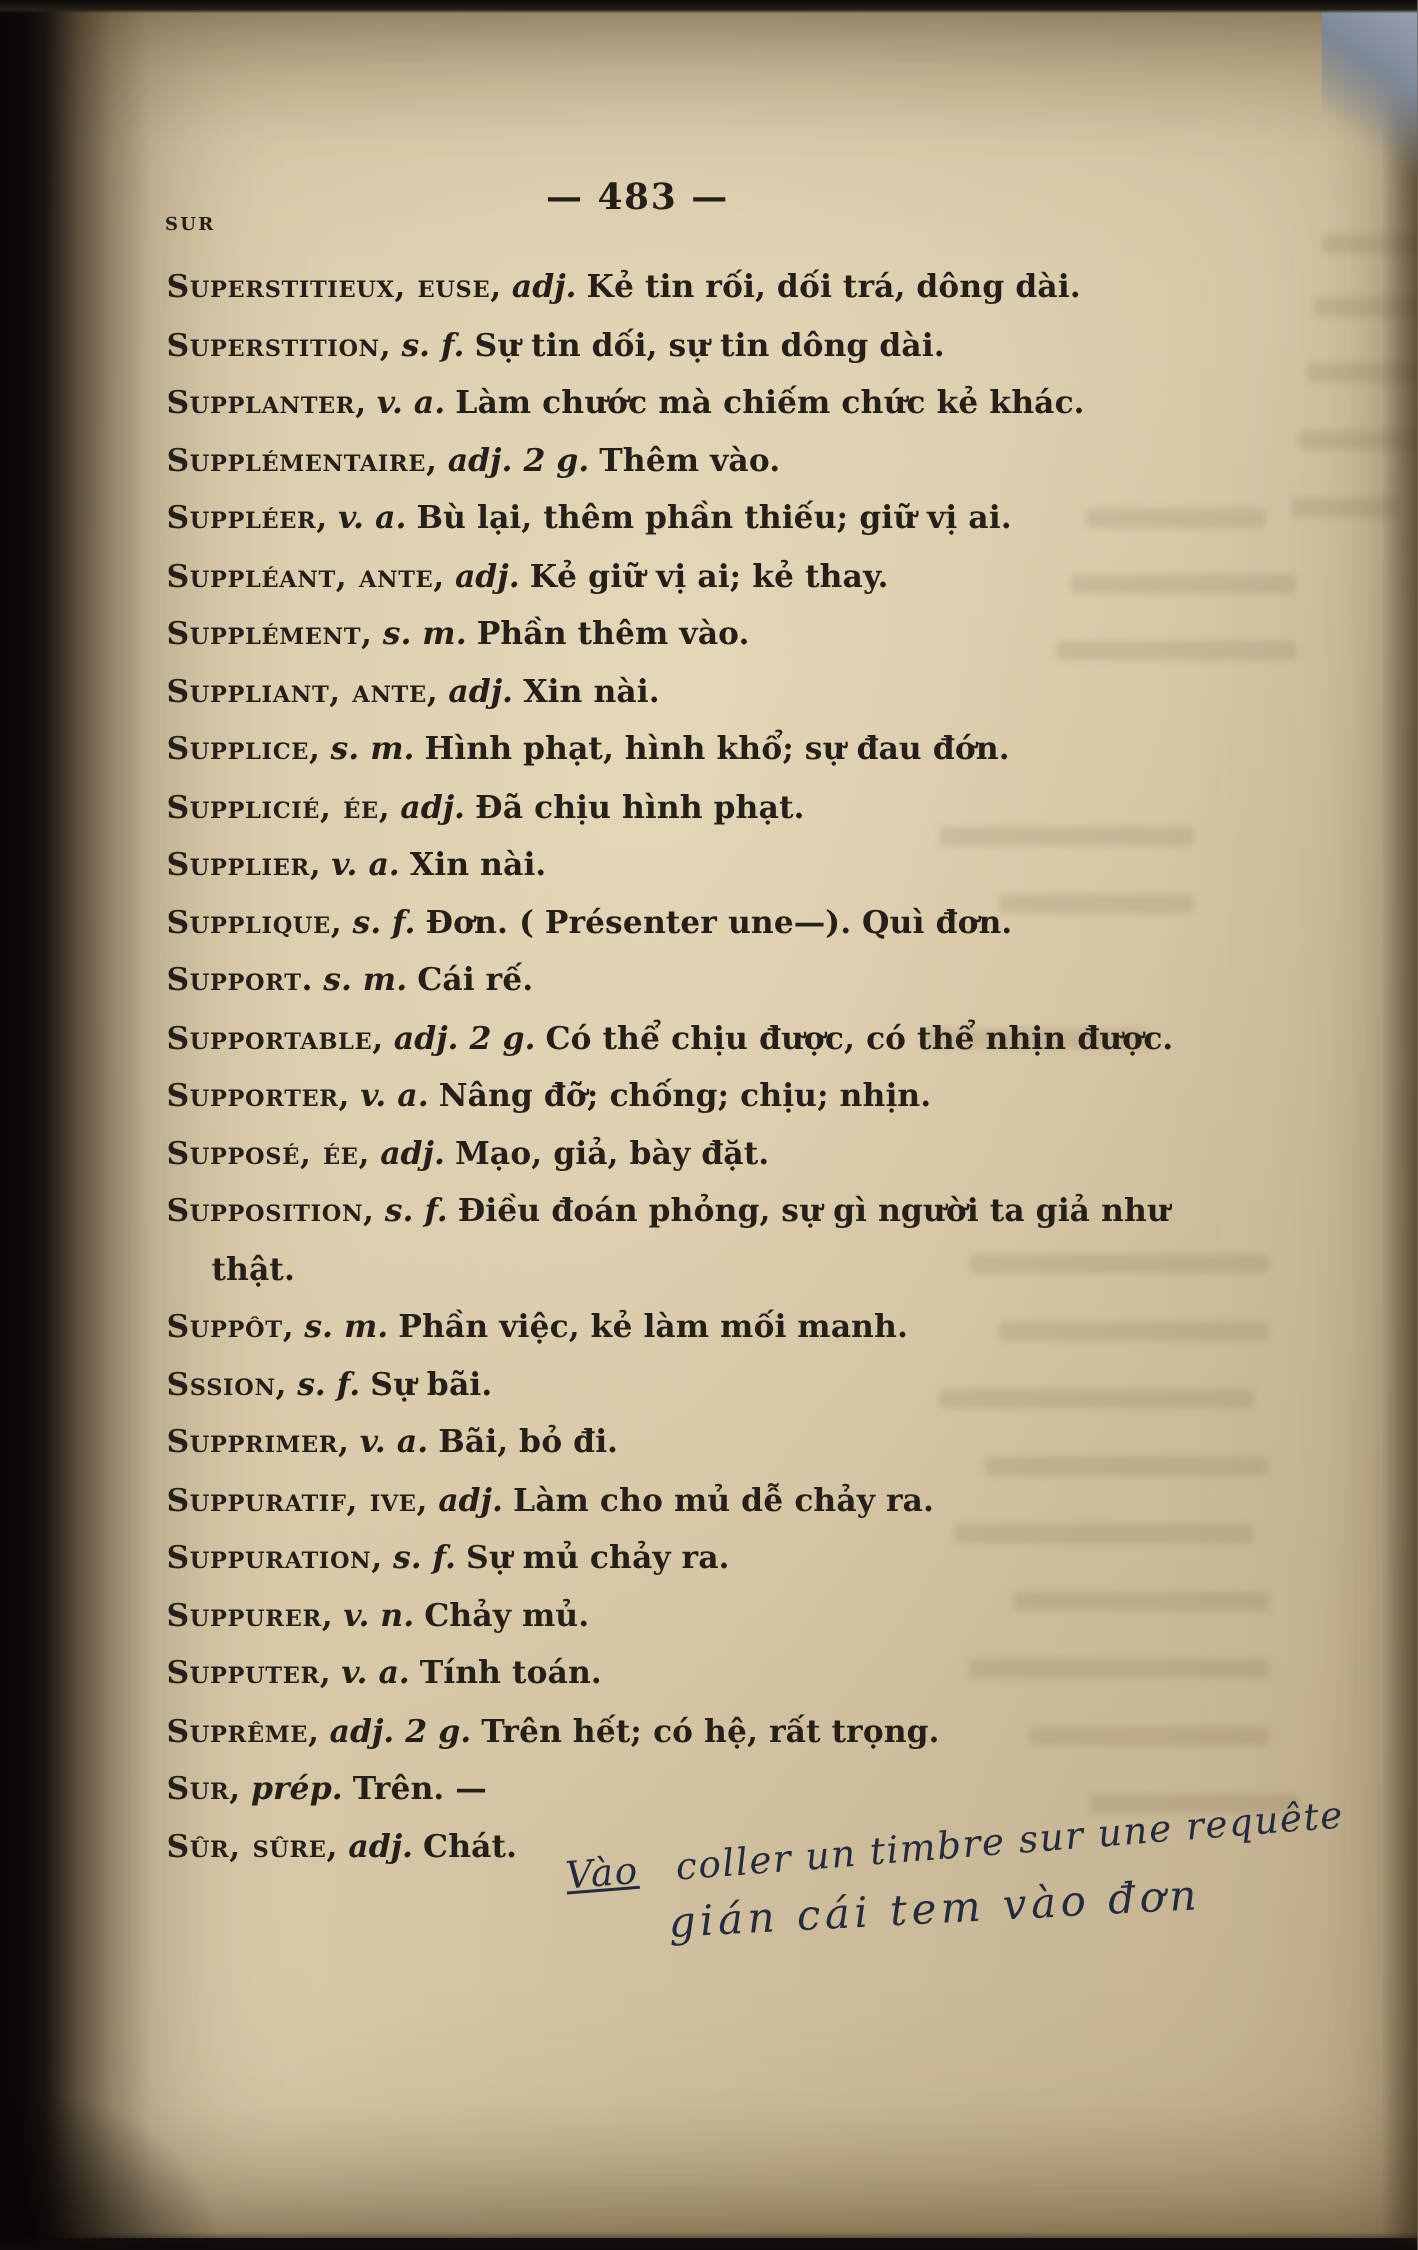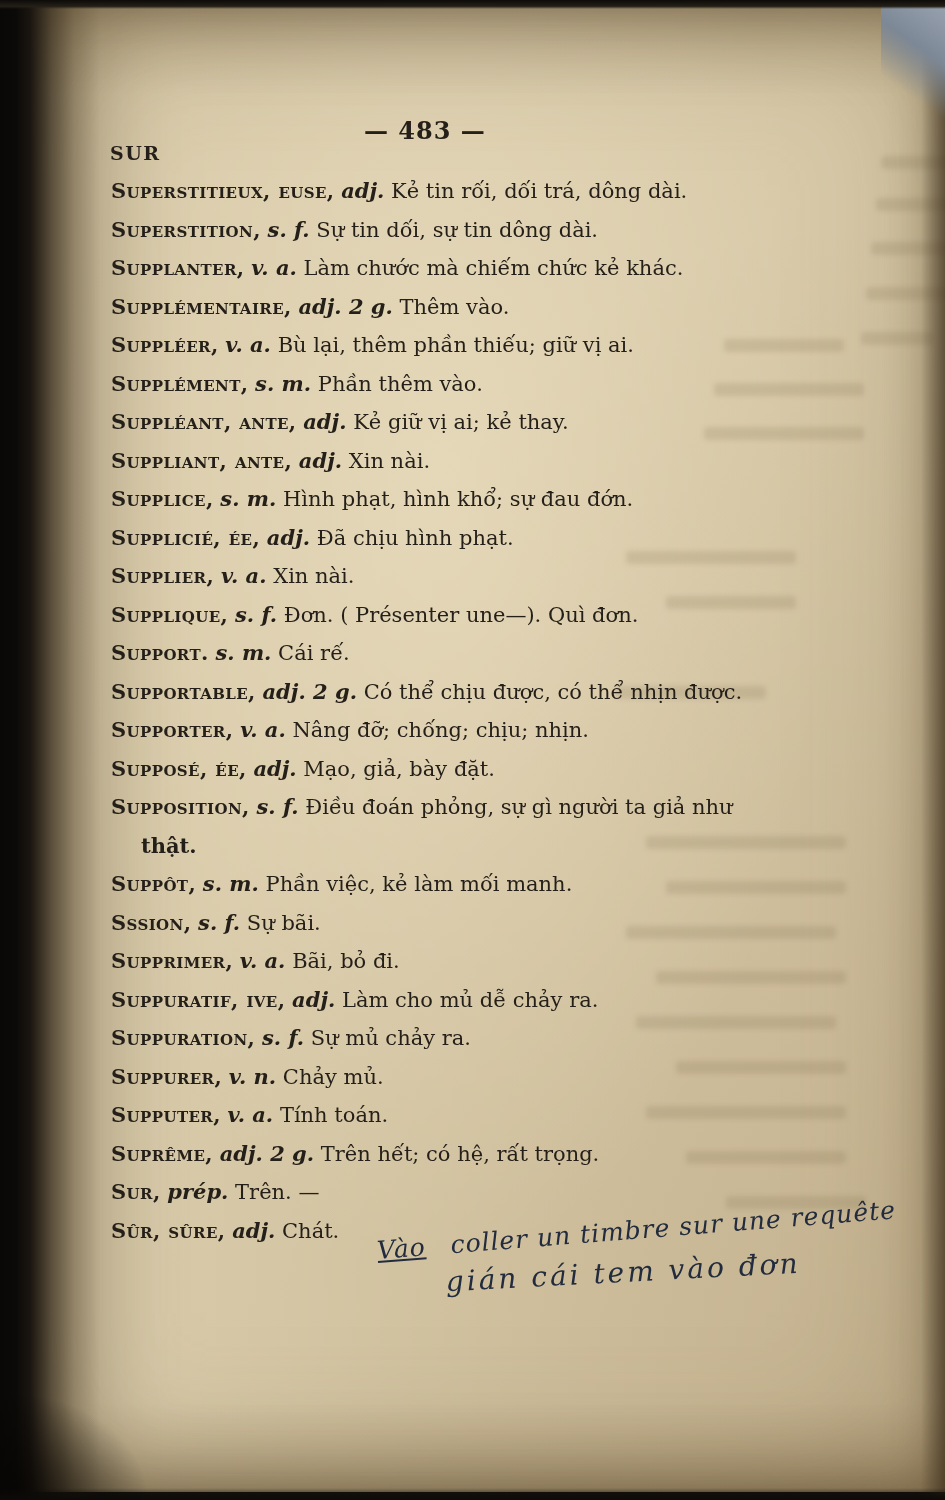--- a/index.html
+++ b/index.html
@@ -49,36 +49,36 @@
   .corner-tr{
     position:absolute;right:0;top:0;width:64px;height:118px;z-index:4;
     background:linear-gradient(215deg,#9aa4b1 0%,#7d8896 40%,rgba(125,136,150,0) 74%);
   }
   .corner-bl{
     position:absolute;left:0;bottom:0;width:150px;height:110px;z-index:4;
     background:radial-gradient(ellipse at 0% 100%, rgba(7,5,3,.92) 0%, rgba(7,5,3,0) 70%);
   }
   .running-head{
     position:absolute;left:84px;top:136px;z-index:2;
-    font-weight:700;font-size:19px;letter-spacing:1.5px;color:var(--ink);
+    font-weight:700;font-size:12px;letter-spacing:1.5px;color:var(--ink);
   }
   .page-number{
     position:absolute;left:338px;top:110px;z-index:2;
     font-weight:700;font-size:24px;letter-spacing:1px;color:var(--ink);
   }
   .entries{
     position:absolute;left:85px;top:166px;width:812px;z-index:2;
   }
   .entry{
     margin:0;padding-left:30px;text-indent:-30px;
     font-size:21px;line-height:38.5px;color:var(--ink);
   }
   .head{font-variant:small-caps;font-weight:700;letter-spacing:.4px;margin-top:10px;}
   .gram{font-style:italic;font-weight:600;margin-top:20px;}
-  .def{font-weight:400;}
+  .def{font-weight:700;}
   .def2{display:block;text-indent:0;font-weight:700;}
   .annotation{
     position:absolute;left:352px;top:1208px;width:560px;z-index:6;
     color:var(--annotation_ink);
     font-family:"DejaVu Serif", cursive;
     font-style:italic;
     transform:rotate(-4.5deg);
   }
   .ann-line1{font-size:25px;letter-spacing:1px;white-space:nowrap;}
   .ann-underlined{text-decoration:underline;margin-right:16px;}
@@ -155,30 +155,30 @@
   </p>
 
   <p class="entry">
     <span class="head">Suppléer,</span>
     <span class="gram">v. a.</span>
     <span class="def">Bù lại, thêm phần thiếu; giữ vị ai.</span>
     
   </p>
 
   <p class="entry">
+    <span class="head">Suppléant, ante,</span>
+    <span class="gram">adj.</span>
+    <span class="def">Kẻ giữ vị ai; kẻ thay.</span>
+    
+  </p>
+
+  <p class="entry">
     <span class="head">Supplément,</span>
     <span class="gram">s. m.</span>
     <span class="def">Phần thêm vào.</span>
-    
-  </p>
-
-  <p class="entry">
-    <span class="head">Suppléant, ante,</span>
-    <span class="gram">adj.</span>
-    <span class="def">Kẻ giữ vị ai; kẻ thay.</span>
     
   </p>
 
   <p class="entry">
     <span class="head">Suppliant, ante,</span>
     <span class="gram">adj.</span>
     <span class="def">Xin nài.</span>
     
   </p>
 

